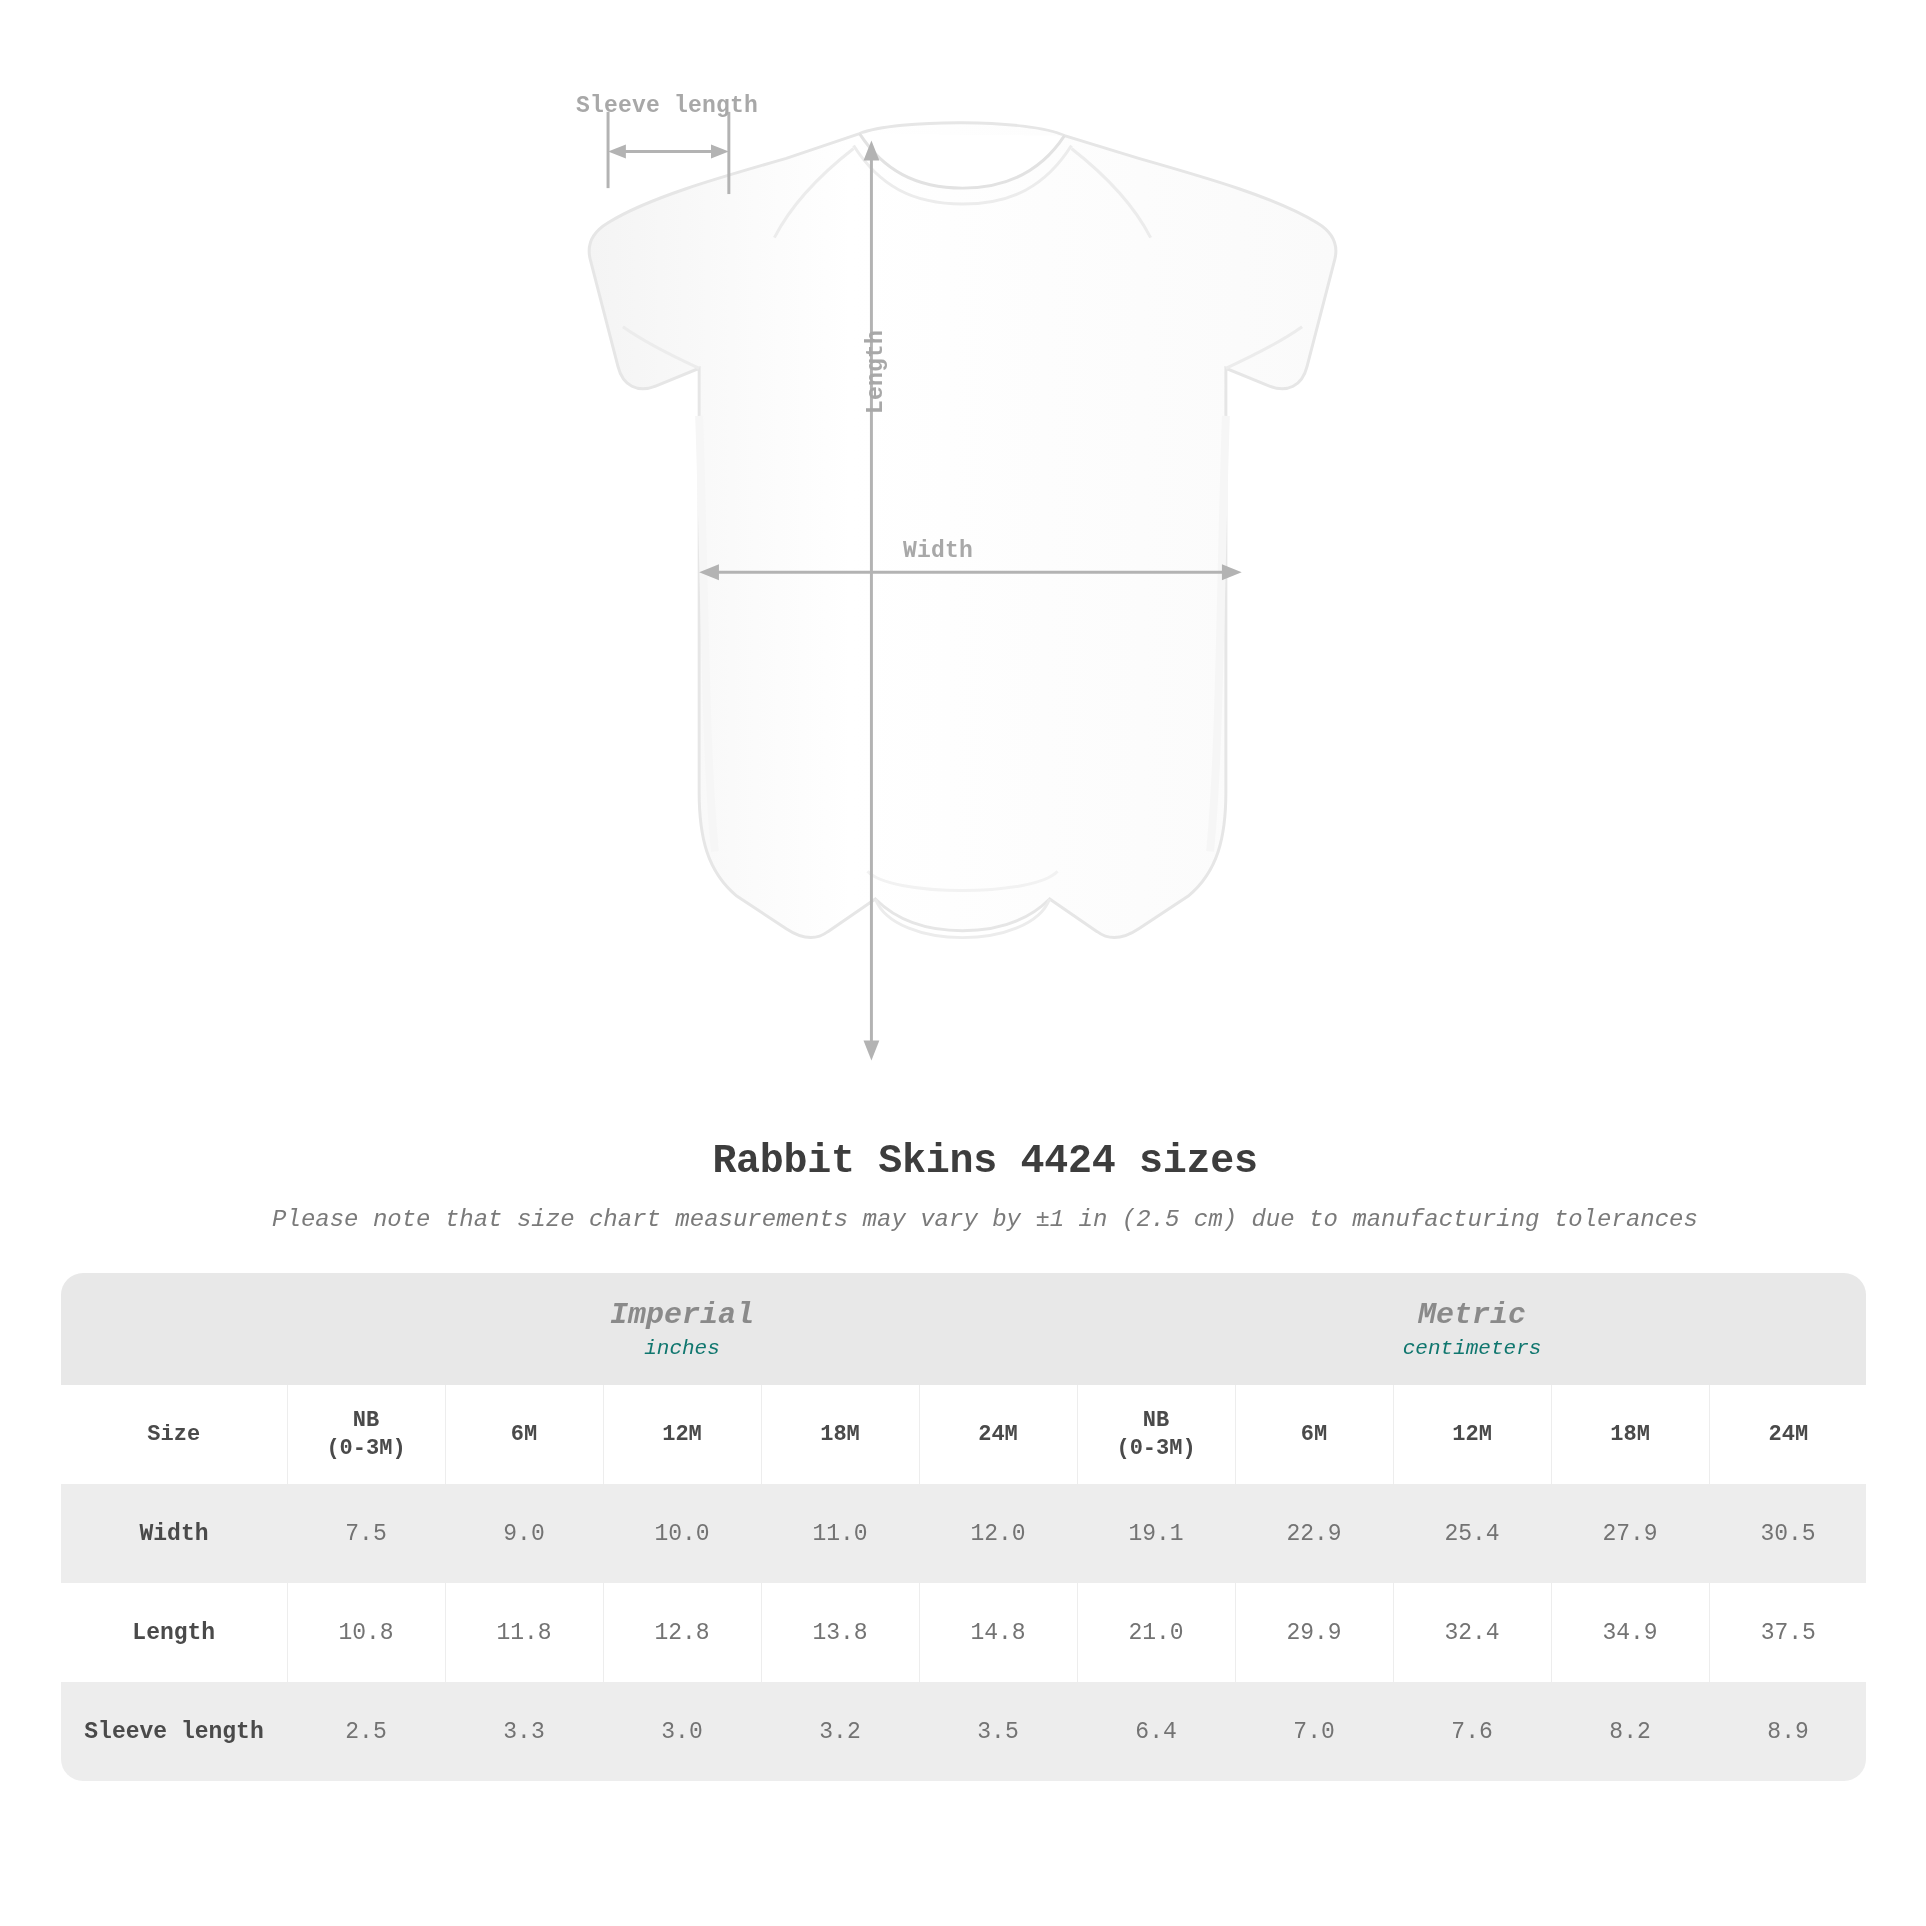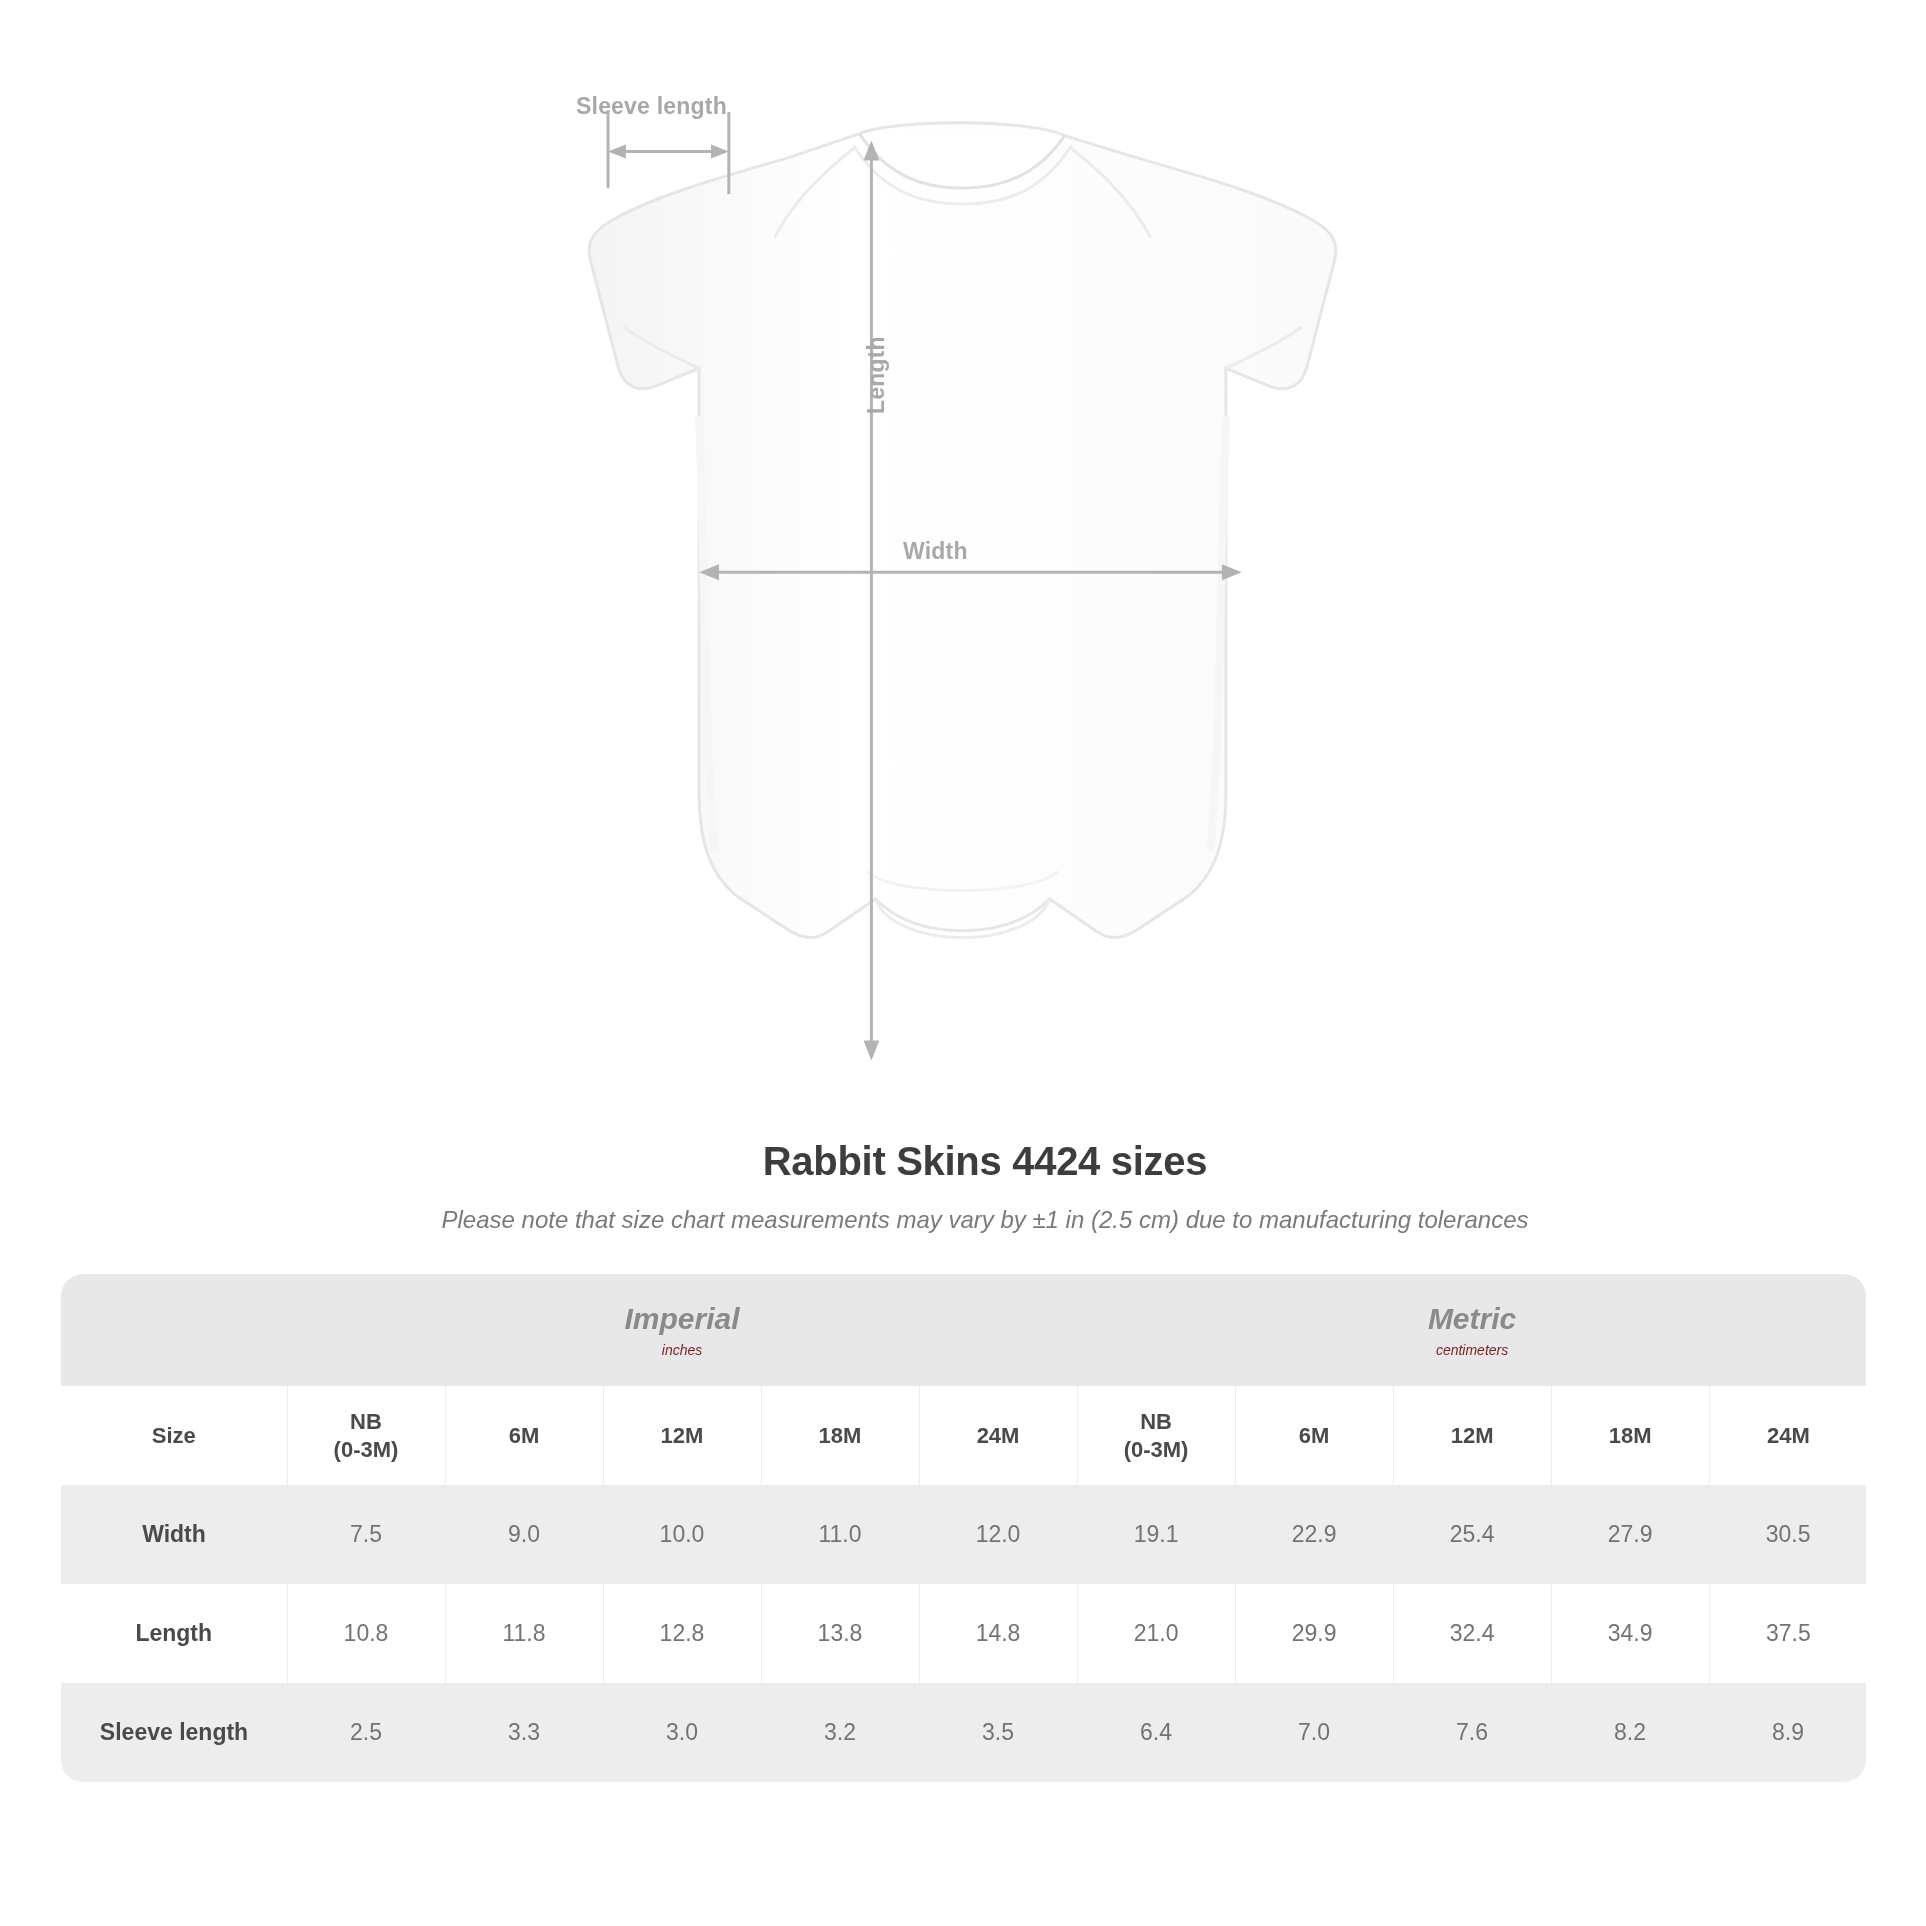--- a/index.html
+++ b/index.html
@@ -12,20 +12,21 @@
     height: 1927px;
     font-family: "Liberation Sans", sans-serif;
     color: #404040;
     overflow: hidden;
   }
   .page {
     position: relative;
     width: 1927px;
     height: 1927px;
     box-sizing: border-box;
+    font-family: Liberation Mono, monospace;
   }
 
   
   .illustration {
     position: relative;
     width: 1927px;
     height: 1099px;
   }
   .garment-svg {
     position: absolute;
@@ -97,23 +98,23 @@
     padding: 0;
   }
   .unit-name {
     font-size: 30px;
     font-style: italic;
     font-weight: bold;
     color: #8a8a8a;
     line-height: 1.15;
   }
   .unit-sub {
-    font-size: 14px;
+    font-size: 21px;
     font-style: italic;
-    color: #7f1d1d;
+    color: #0f766e;
     margin-top: 5px;
   }
   .head-row td {
     background: #ffffff;
     height: 97px;
     font-size: 22px;
     font-weight: bold;
     color: #4a4a4a;
     line-height: 1.25;
   }

